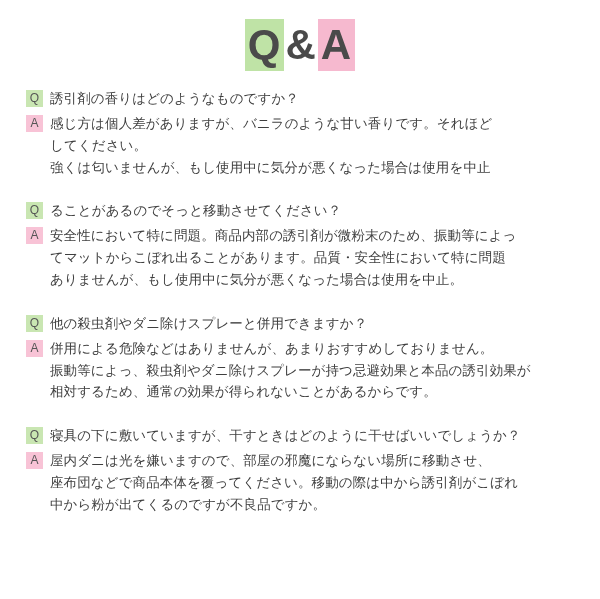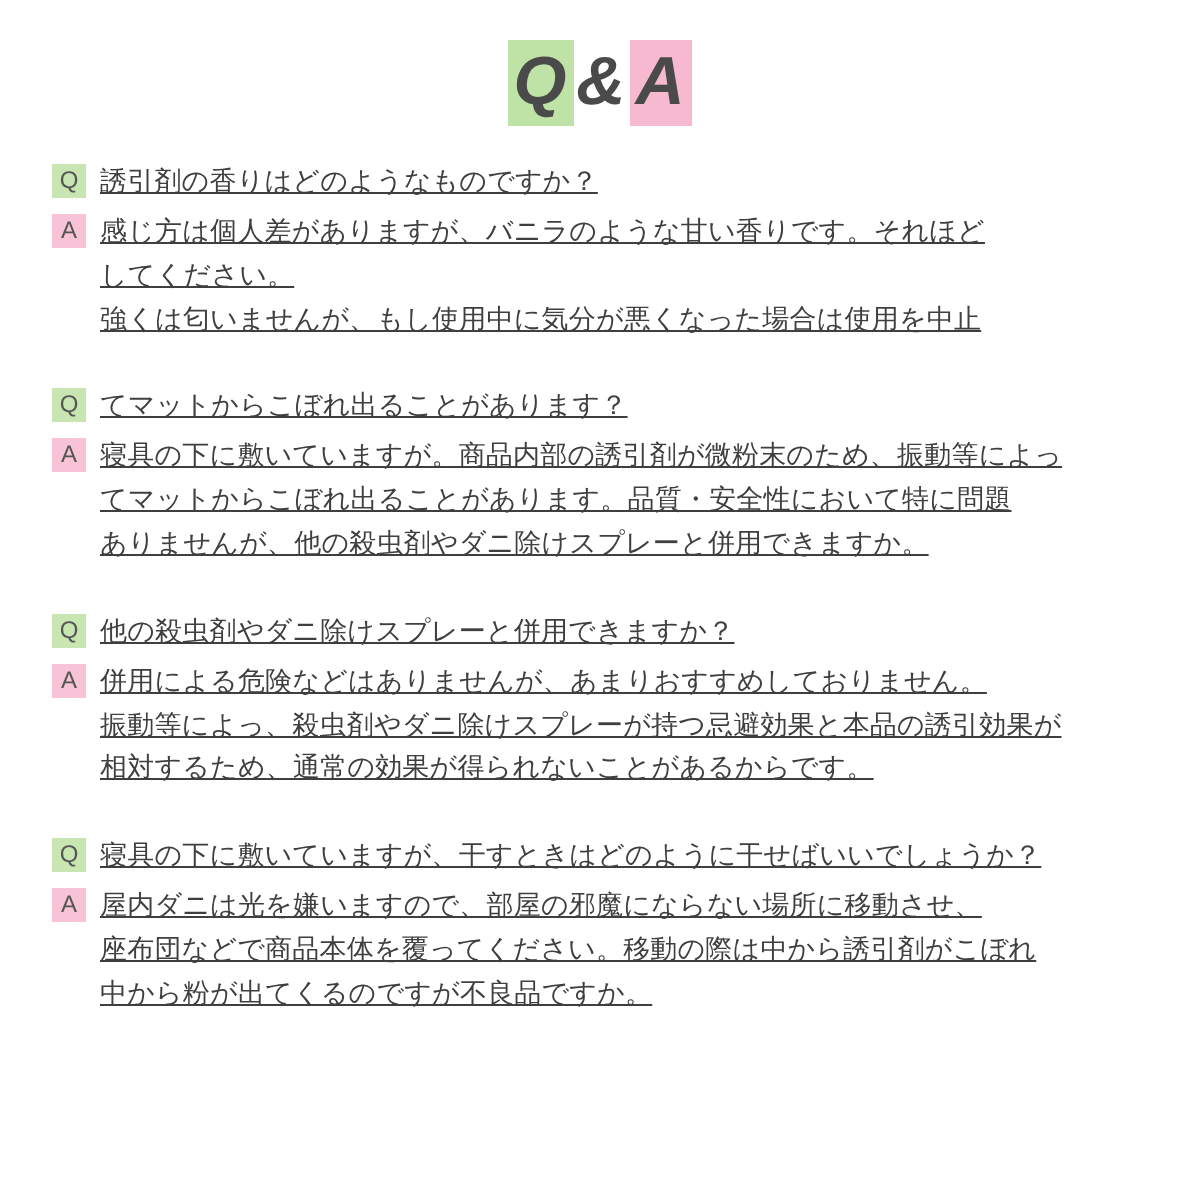--- a/index.html
+++ b/index.html
@@ -21,27 +21,26 @@
     box-sizing: border-box;
     padding: 18px 26px 10px 26px;
   }
   
   .title-wrap {
     text-align: center;
     margin: 4px 0 18px 0;
   }
   .title {
     display: inline-block;
-    font-size: 34px;
+    font-size: 42px;
     font-weight: bold;
     letter-spacing: 1px;
     color: #4a4a4a;
     line-height: 1;
     padding: 2px 2px 4px 2px;
-    font-style: italic;
   }
   .title .c-q {
     background: #bfe3a6;
     padding: 2px 3px 3px 3px;
   }
   .title .c-amp {
     background: transparent;
     padding: 0 1px;
   }
   .title .c-a {
@@ -70,21 +69,20 @@
     font-family: "Liberation Sans", "DejaVu Sans", sans-serif;
   }
   .badge.q { background: #c9e6b2; }
   .badge.a { background: #f8c3d6; }
   .qa-text {
     flex: 1 1 auto;
     font-size: 13.5px;
     line-height: 1.62;
     color: #3f3f3f;
     letter-spacing: 0.1px;
-    text-decoration: underline;
   }
   .qa-text .ln { display: block; white-space: pre; }
   .q-text { margin-bottom: 1px; }
   .a-row { margin-top: 2px; }
 </style>
 </head>
 <body>
 
 <div class="page">
 
@@ -106,29 +104,29 @@
         <span class="ln">してください。</span>
         <span class="ln">強くは匂いませんが、もし使用中に気分が悪くなった場合は使用を中止</span>
       </div>
     </div>
   </div>
 
   <div class="qa-block">
     <div class="qa-row">
       <span class="badge q">Q</span>
       <div class="qa-text q-text">
-        <span class="ln">てマットからこぼれ出ることがあります？</span>
+        <span class="ln">ることがあるのでそっと移動させてください？</span>
       </div>
     </div>
     <div class="qa-row a-row">
       <span class="badge a">A</span>
       <div class="qa-text">
-        <span class="ln">寝具の下に敷いていますが。商品内部の誘引剤が微粉末のため、振動等によっ</span>
+        <span class="ln">安全性において特に問題。商品内部の誘引剤が微粉末のため、振動等によっ</span>
         <span class="ln">てマットからこぼれ出ることがあります。品質・安全性において特に問題</span>
-        <span class="ln">ありませんが、他の殺虫剤やダニ除けスプレーと併用できますか。</span>
+        <span class="ln">ありませんが、もし使用中に気分が悪くなった場合は使用を中止。</span>
       </div>
     </div>
   </div>
 
   <div class="qa-block">
     <div class="qa-row">
       <span class="badge q">Q</span>
       <div class="qa-text q-text">
         <span class="ln">他の殺虫剤やダニ除けスプレーと併用できますか？</span>
       </div>

